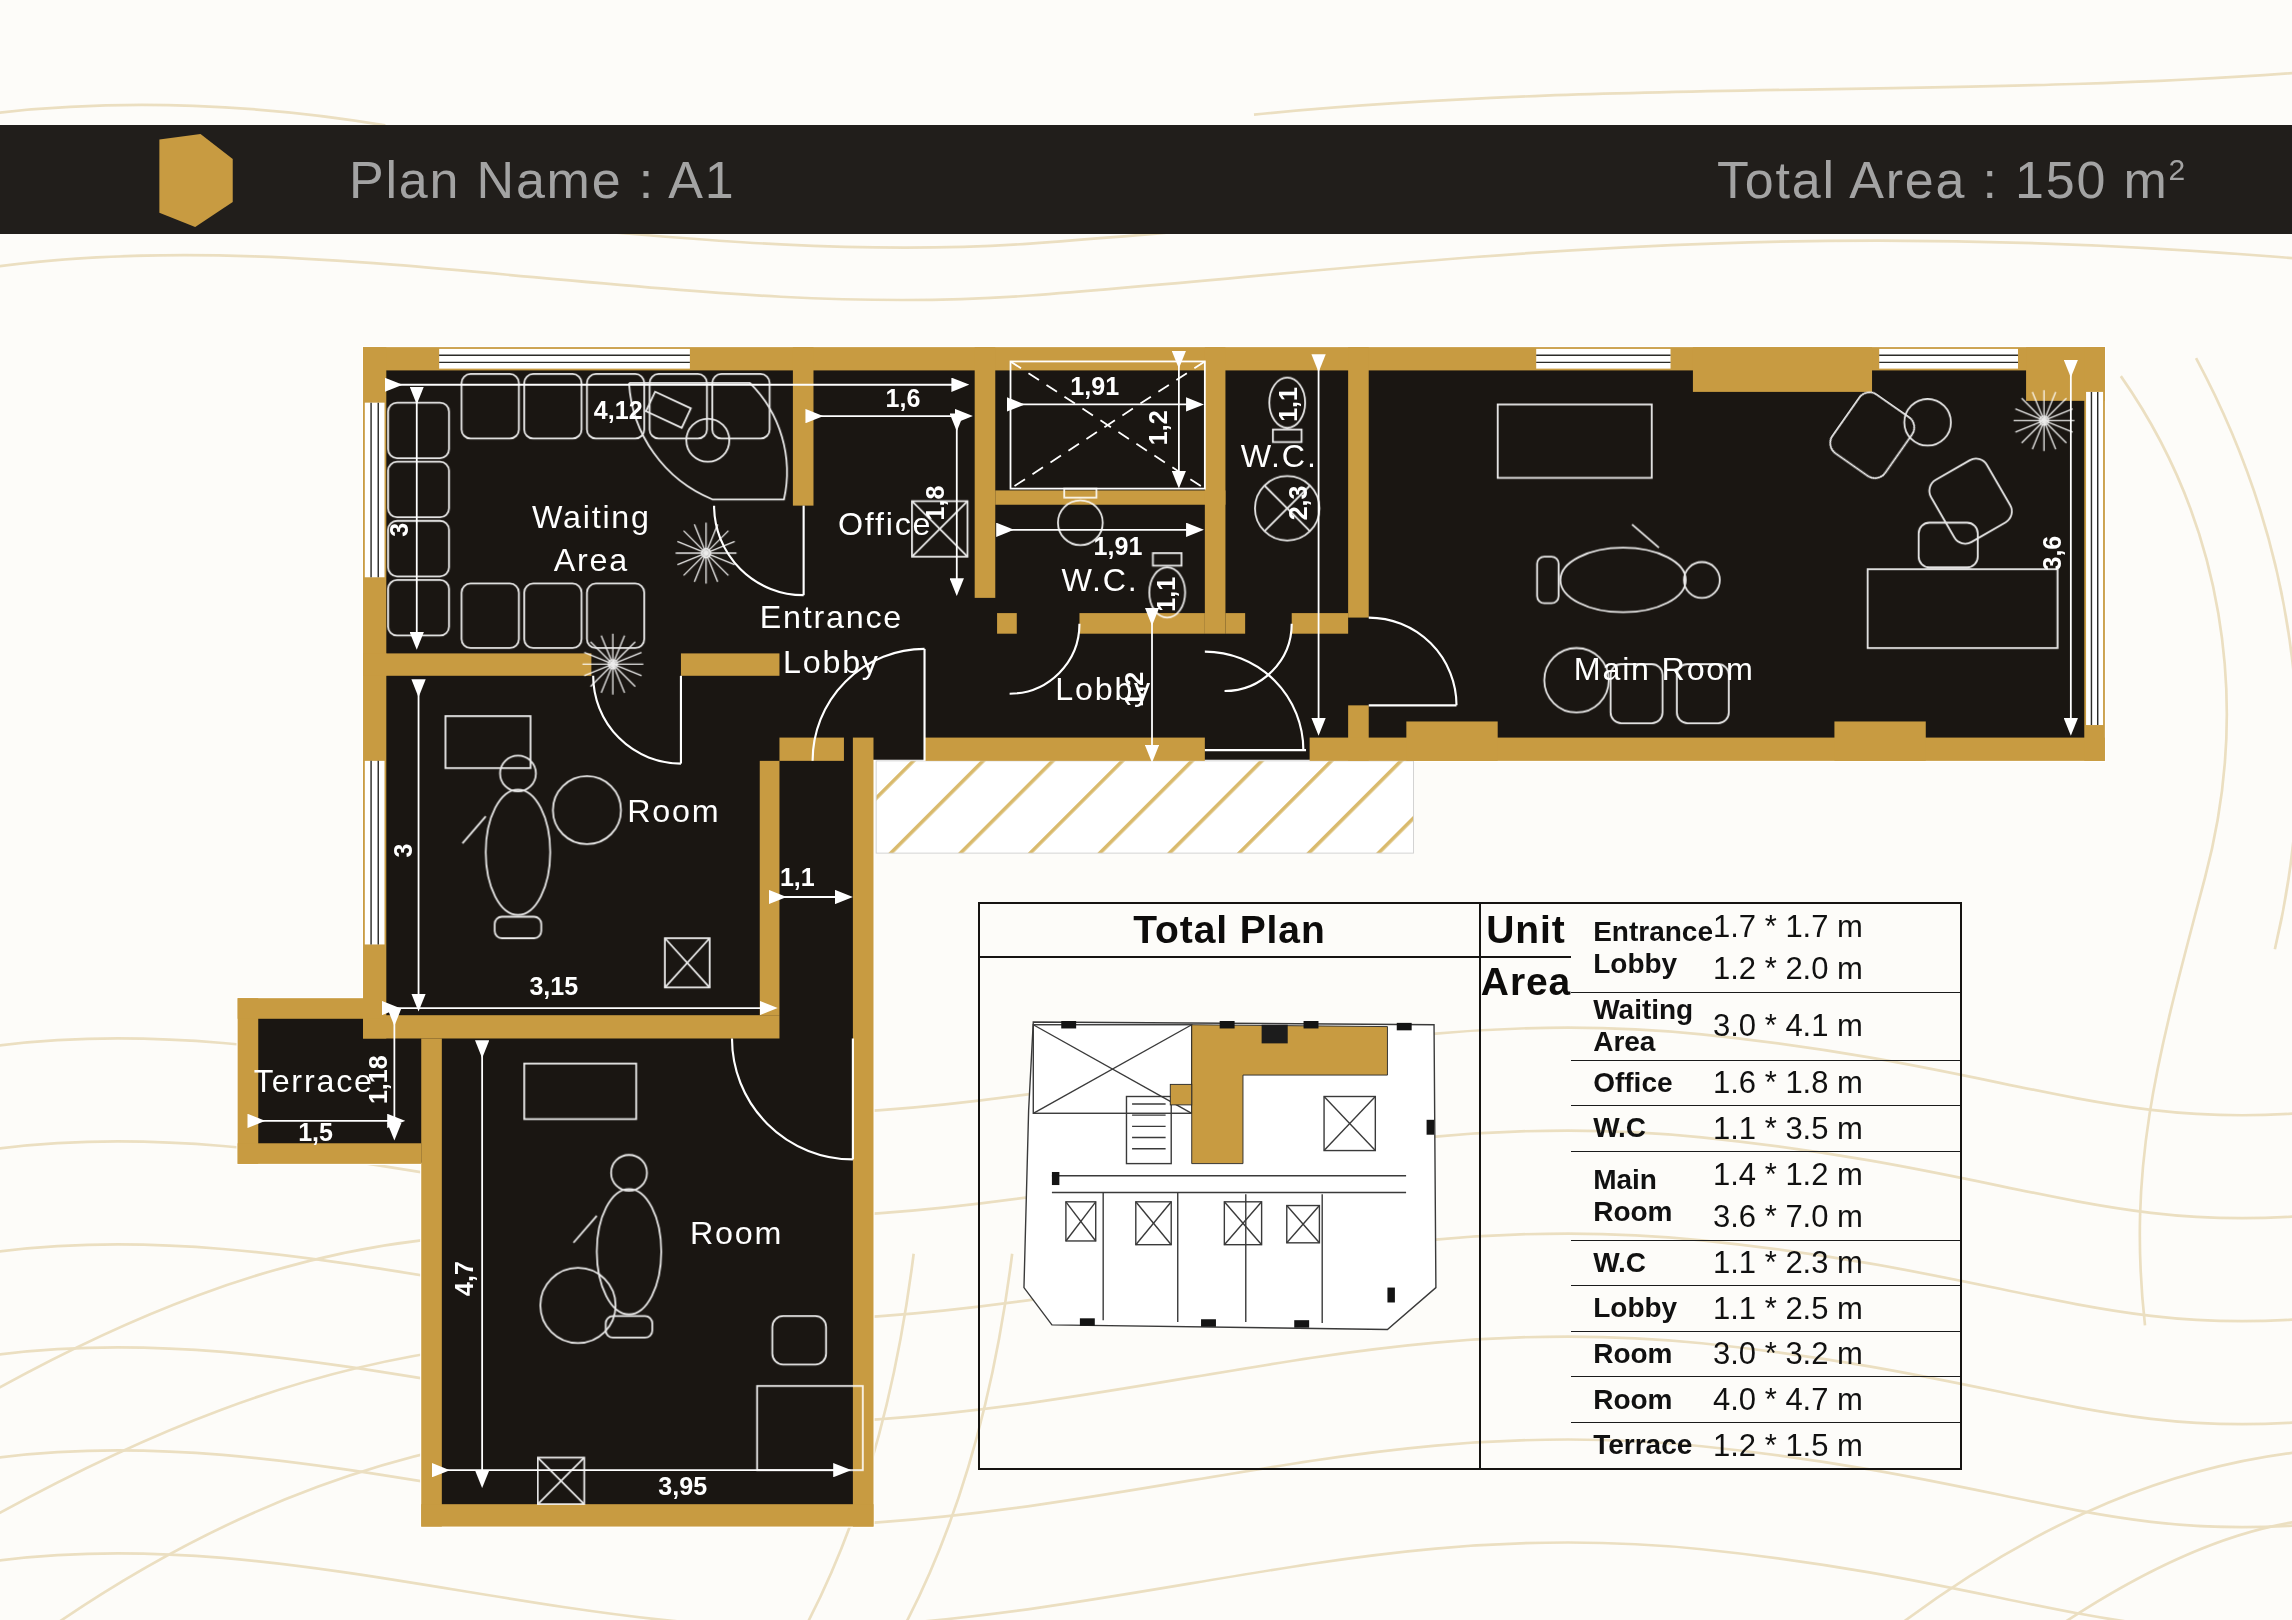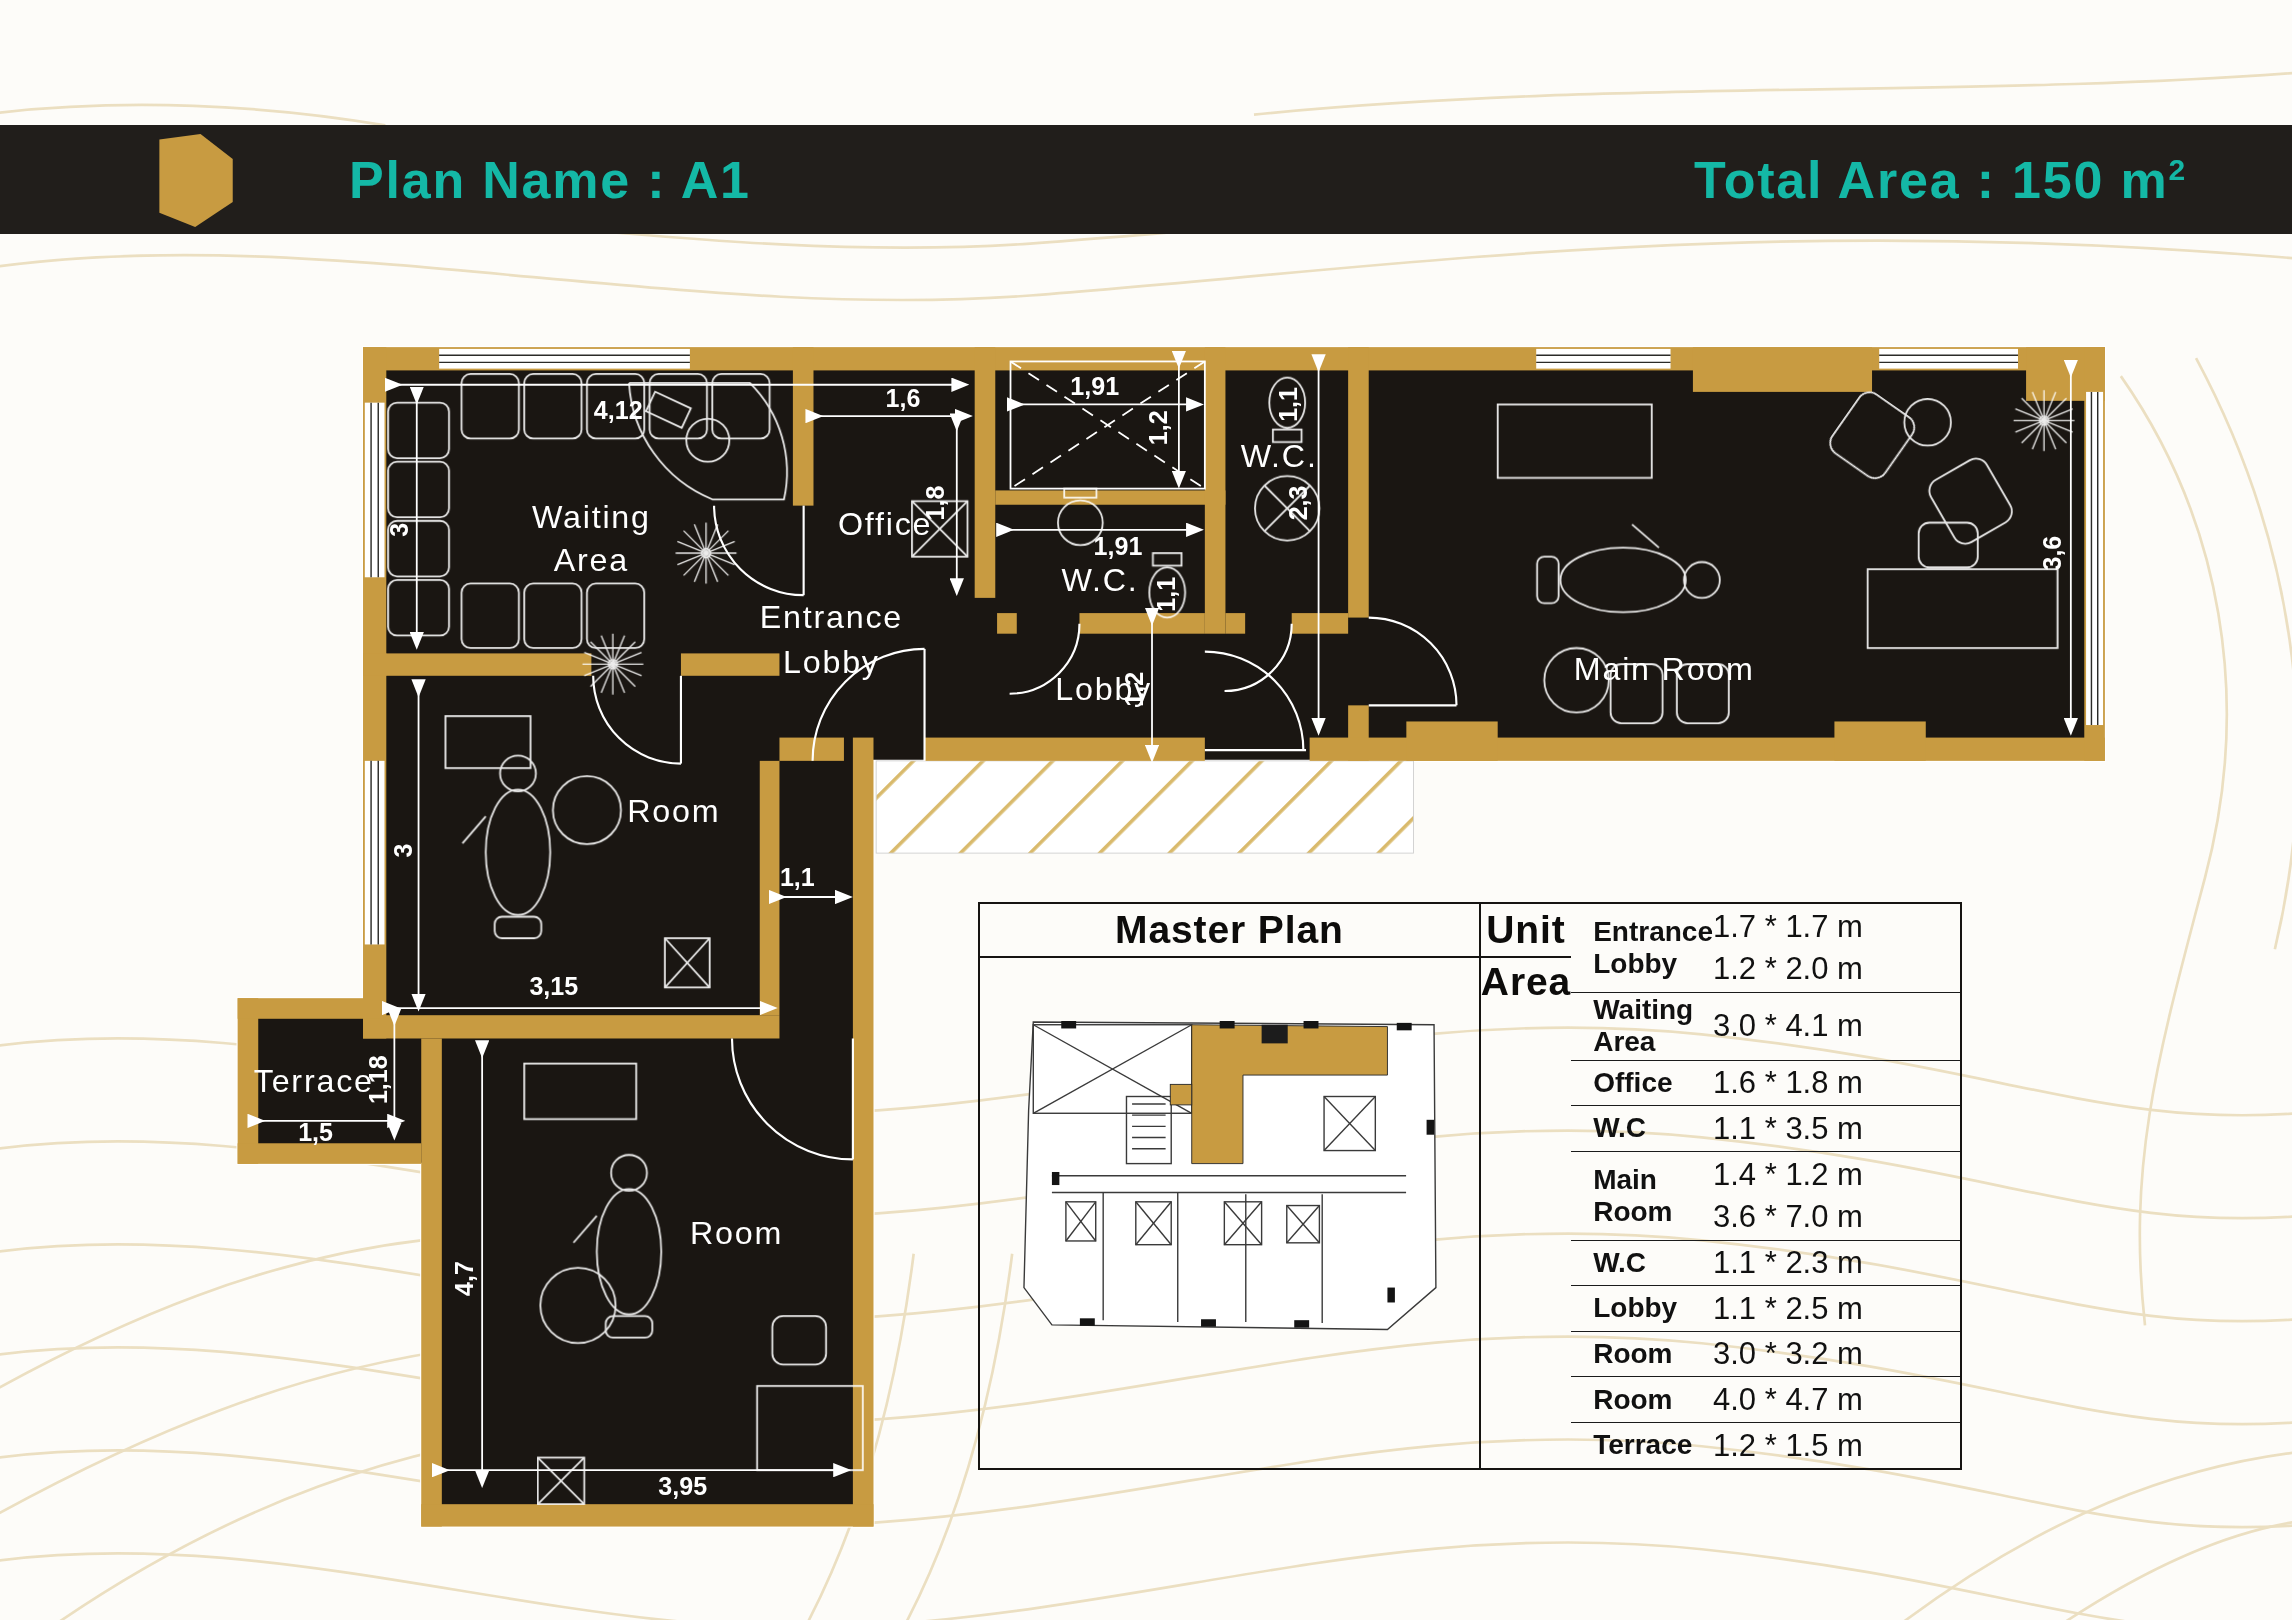--- a/index.html
+++ b/index.html
@@ -2,21 +2,21 @@
 <html style="font-size:14.3px"><head>
 <meta charset="utf-8">
 <style>
   html,body{margin:0;padding:0;background:#FDFCF9;}
   #page{position:relative;width:2293px;height:1620px;overflow:hidden;
         font-family:"Liberation Sans",sans-serif;background:#FDFCF9;}
   #contours{position:absolute;left:0;top:0;z-index:0;}
   #headerbar{position:absolute;left:0;top:125px;width:2293px;height:109px;
              background:#211E1B;z-index:3;display:flex;align-items:center;}
   #logo{position:absolute;left:154px;top:9px;}
-  .htext{color:#14b8a6;font-weight:700;font-size:52px;letter-spacing:1.8px;}
+  .htext{color:#a3a3a3;font-weight:400;font-size:52px;letter-spacing:1.8px;}
   #plan-name{position:absolute;left:349px;}
   #total-area{position:absolute;right:106px;margin-left:48px;}
   #total-area sup{font-size:30px;}
   #plansvg{position:absolute;left:224px;top:331px;z-index:2;}
   #areatable{position:absolute;left:978px;top:902px;width:980px;height:564px;
              border:2.7px solid #161412;z-index:2;display:flex;background:transparent;}
   #tcol-left{width:541px;border-right:2.7px solid #161412;display:flex;flex-direction:column;}
   #tcol-right{flex:1;display:flex;flex-direction:row;}
   .thead{height:52px;line-height:52px;text-align:center;font-size:39px;font-weight:800;
          letter-spacing:0.9px;color:#0d0c0b;border-bottom:2.7px solid #161412;}
@@ -328,21 +328,21 @@
       <text class="roomlbl" x="1232" y="782">Lobby</text>
       <text class="roomlbl" font-size="38" x="1858" y="760">Main Room</text>
       <text class="roomlbl" x="752" y="918">Room</text>
       <text class="roomlbl" x="822" y="1390">Room</text>
       <text class="roomlbl" font-size="30" x="350" y="1220">Terrace</text>
     </g>
   </svg>
 
   <div id="areatable">
     <div id="tcol-left">
-      <div class="thead">Master Plan</div>
+      <div class="thead">Total Plan</div>
       <div id="maparea">
         <svg width="466" height="430" viewBox="0 0 500 440">
           <g stroke="#3a3a3a" stroke-width="1.5" fill="none">
             <path d="M 40,15 L 470,18 L 472,300 L 420,345 L 60,340 L 30,300 L 35,110 Z" fill="#ffffff"></path>
             <rect x="40" y="18" width="170" height="95"></rect>
             <line x1="40" y1="18" x2="210" y2="113"></line>
               <line x1="210" y1="18" x2="40" y2="113"></line>
             <rect x="140" y="95" width="48" height="72"></rect>
             <line x1="146" y1="103" x2="182" y2="103"></line>
               <line x1="146" y1="115" x2="182" y2="115"></line>

